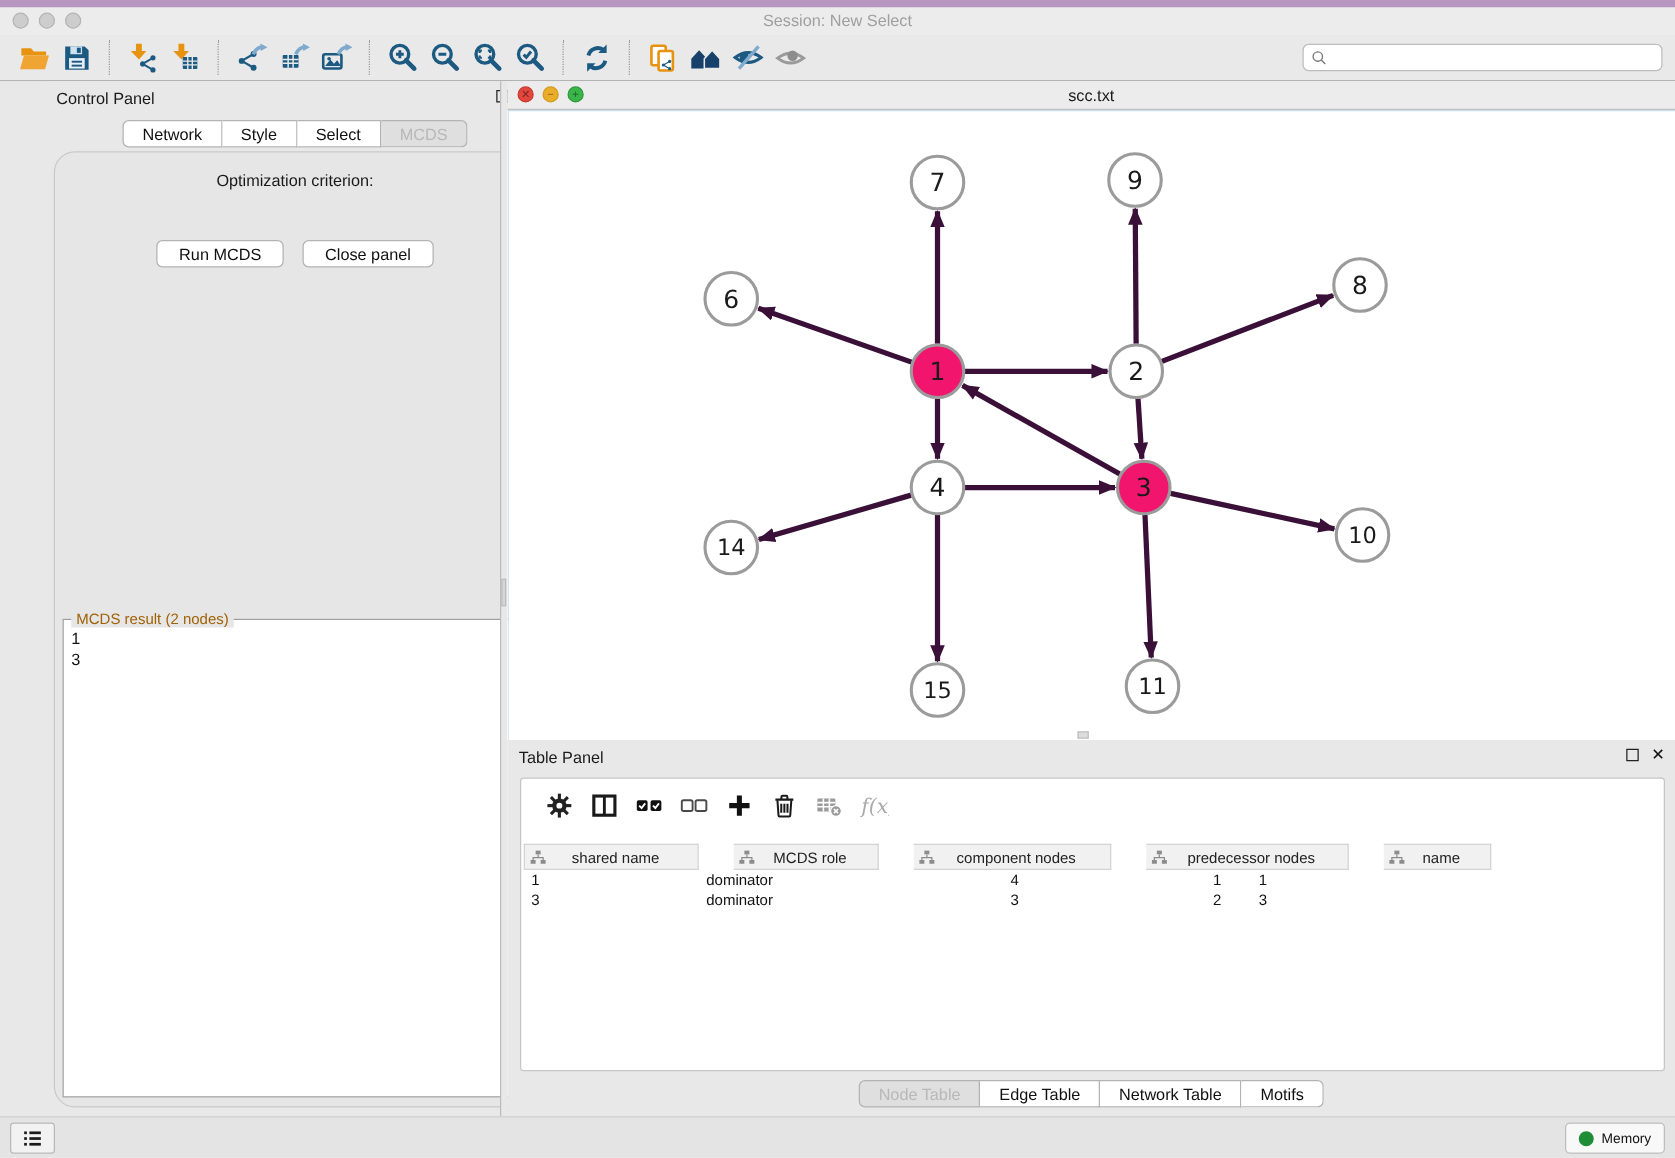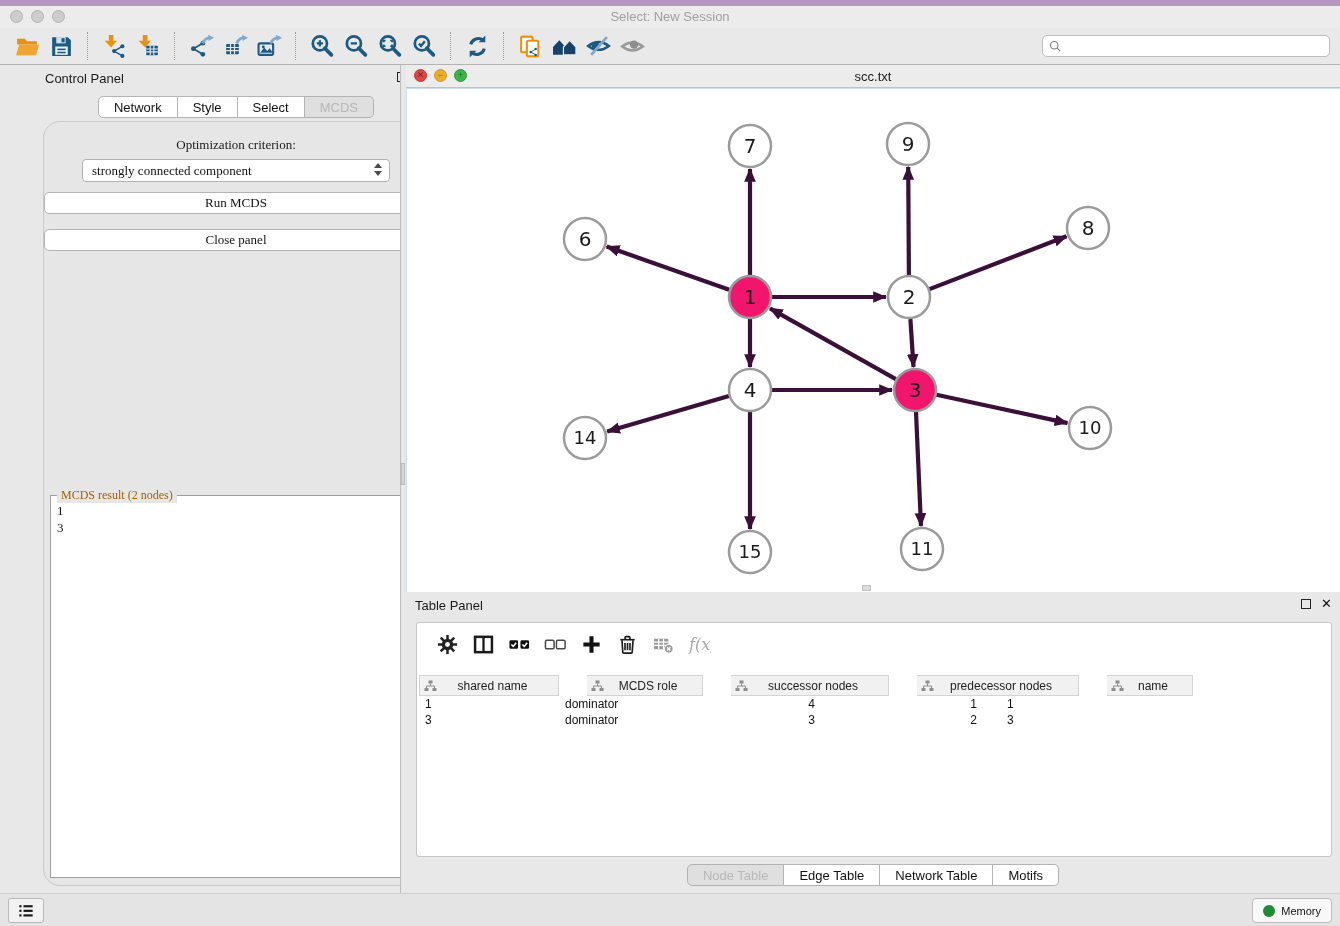--- a/index.html
+++ b/index.html
@@ -39,28 +39,28 @@
   .float-ic { width:10px; height:10px; border:1.6px solid #222; display:inline-block; }
   .close-ic { font-size:13px; font-weight:bold; color:#111; line-height:12px; }
 
   .cp-tabs { position:absolute; left:0; right:0; top:31px; display:flex; justify-content:center; }
   .tabseg { display:flex; }
   .tabseg .tab { height:22px; padding:0 15px; background:#fff; border:1px solid #b3b3b3; border-left:none; font-size:13px; color:#111; display:flex; align-items:center; }
   .tabseg .tab:first-child { border-left:1px solid #b3b3b3; border-radius:5px 0 0 5px; }
   .tabseg .tab:last-child { border-radius:0 5px 5px 0; }
   .tabseg .tab.selected { background:#dfdfdf; color:#b8b8b8; }
 
-  .cp-card { position:absolute; left:7px; right:7px; top:56px; bottom:7px; background:#e6e6e6; border:1px solid #c9c9c9; border-radius:17px;font-family:Liberation Serif, serif; }
+  .cp-card { position:absolute; left:7px; right:7px; top:56px; bottom:7px; background:#e6e6e6; border:1px solid #c9c9c9; border-radius:17px; }
   .opt-label { position:absolute; left:0; right:0; top:15px; text-align:center; font-size:13px; color:#1a1a1a; }
   .criterion { position:absolute; left:38px; right:38px; top:37px; height:23px; background:#fff; border:1px solid #b3b3b3; border-radius:4px; font-size:13px; color:#111; display:flex; align-items:center; padding-left:9px; }
   .criterion .stepper { position:absolute; right:7px; top:3px; display:flex; flex-direction:column; gap:3px; }
   .criterion .stepper i { width:0; height:0; border-left:4px solid transparent; border-right:4px solid transparent; }
   .criterion .stepper i.up { border-bottom:5px solid #4c4c4c; }
   .criterion .stepper i.dn { border-top:5px solid #4c4c4c; }
-  .btn-row { position:absolute; left:0; right:0; top:70px; display:flex; justify-content:center; gap:15px;flex-direction:column; }
+  .btn-row { position:absolute; left:0; right:0; top:70px; display:flex; justify-content:center; gap:15px; }
   .mac-btn { height:22px; padding:0 17px; background:#fff; border:1px solid #b3b3b3; border-radius:5px; font-size:13px; color:#111; font-family:inherit; }
 
   .result-box { position:absolute; left:6px; right:7px; top:373px; height:383px; border:1px solid #9e9e9e; background:#fff; }
   .result-legend { position:absolute; left:6px; top:-8px; background:#e6e6e6; padding:0 4px; font-size:12px; color:#a16207;text-align:right; }
   .result-text { position:absolute; left:0; top:2px; right:10px; bottom:1px; padding:4px 6px; font-size:13px; color:#111; line-height:17px; overflow:hidden; }
   .result-scroll { position:absolute; right:1px; top:2px; bottom:1px; width:9px; background:#f4f4f4; border-left:1px solid #e3e3e3; }
 
   
   .right-col { position:absolute; left:406px; top:0; width:934px; height:828px; }
 
@@ -97,21 +97,21 @@
 </head>
 <body>
 
 <div class="titlebar-strip"></div>
 <div class="titlebar">
   <div class="traffic">
     <span class="tl"></span>
     <span class="tl"></span>
     <span class="tl"></span>
   </div>
-  <div class="win-title">Select: New Session</div>
+  <div class="win-title">Session: New Select</div>
 </div>
 
 <div class="toolbar">
   <div id="tb-icons" style="display:flex;align-items:center;">
       <button class="tb-btn">
         <svg viewBox="0 0 24 24">
           <path d="M2 4.5 h7.5 l2 2.5 H21 v3 H2 z" fill="#e7930f"></path>
           <path d="M1 20.5 L4 10 h19.2 l-3 10.5 z" fill="#f0a433"></path>
         </svg>
       </button>
@@ -277,27 +277,20 @@
     <div class="cp-tabs">
         <div class="tabseg" id="cp-tabseg">
           <div class="tab">Network</div>
           <div class="tab">Style</div>
           <div class="tab">Select</div>
           <div class="tab selected">MCDS</div>
         </div>
       </div>
     <div class="cp-card">
       <div class="opt-label">Optimization criterion:</div>
-      <div class="criterion">
-        <span>strongly connected component</span>
-        <span class="stepper">
-            <i class="up"></i>
-            <i class="dn"></i>
-          </span>
-      </div>
       <div class="btn-row">
         <button class="mac-btn">Run MCDS</button>
         <button class="mac-btn">Close panel</button>
       </div>
       <div class="result-box">
         <span class="result-legend">MCDS result (2 nodes)</span>
         <div class="result-text" id="result-text">
             <div>1</div>
             <div>3</div>
           </div>
@@ -468,21 +461,21 @@
               </div>
               <div class="tp-hcell" style="width: 158px;">
                 <svg viewBox="0 0 13 12">
                   <g fill="#8c8c8c">
                     <rect x="4.5" y="0.5" width="4" height="3"></rect>
                     <rect x="0.5" y="8" width="4" height="3"></rect>
                     <rect x="8.5" y="8" width="4" height="3"></rect>
                   </g>
                   <path d="M6.5 3.5 v2.5 M2.5 8 v-2 h8 v2" stroke="#8c8c8c" fill="none"></path>
                 </svg>
-                <span>successor nodes</span>
+                <span>component nodes</span>
               </div>
               <div class="tp-hcell" style="width: 162px;">
                 <svg viewBox="0 0 13 12">
                   <g fill="#8c8c8c">
                     <rect x="4.5" y="0.5" width="4" height="3"></rect>
                     <rect x="0.5" y="8" width="4" height="3"></rect>
                     <rect x="8.5" y="8" width="4" height="3"></rect>
                   </g>
                   <path d="M6.5 3.5 v2.5 M2.5 8 v-2 h8 v2" stroke="#8c8c8c" fill="none"></path>
                 </svg>

